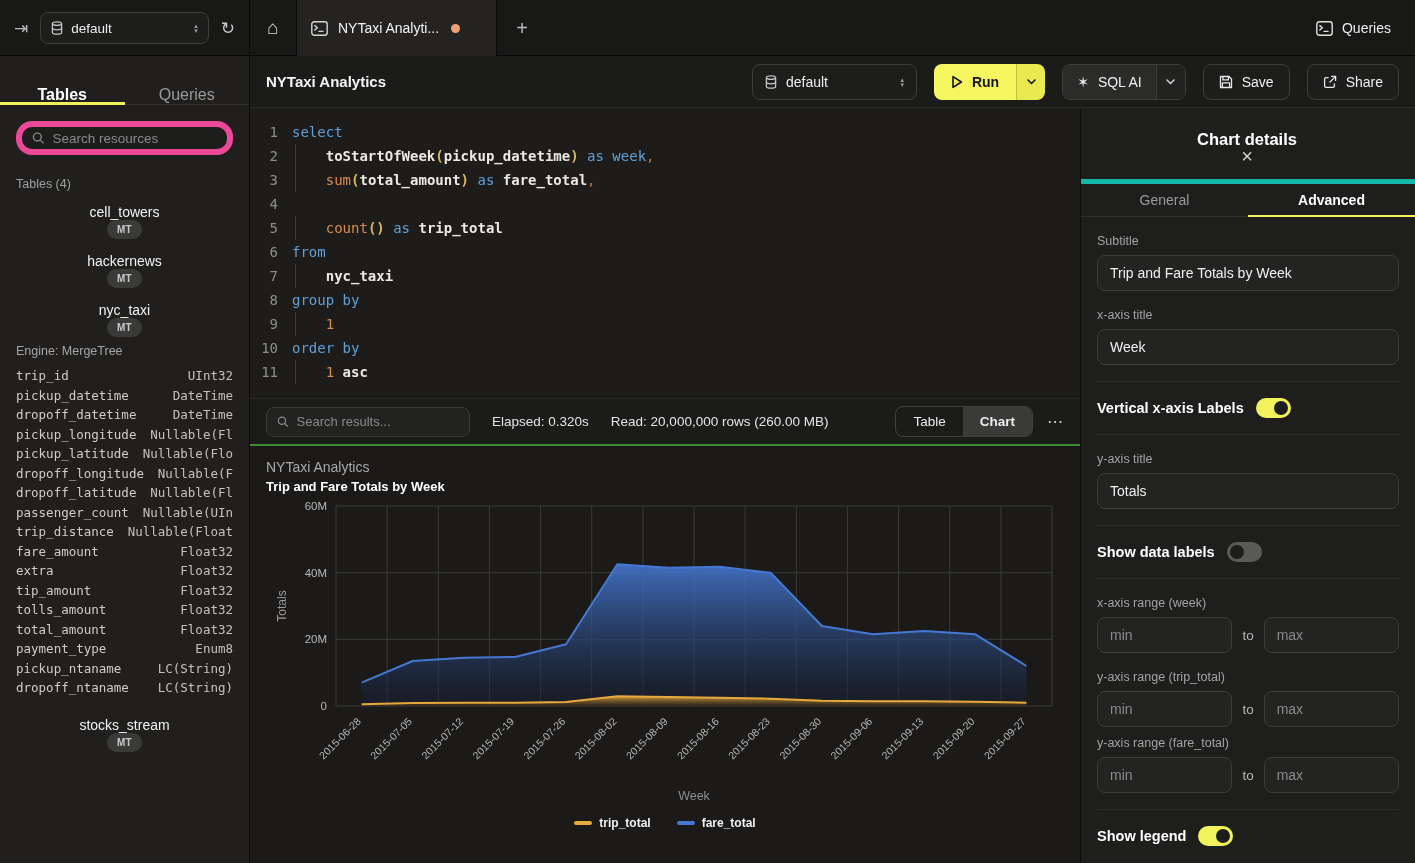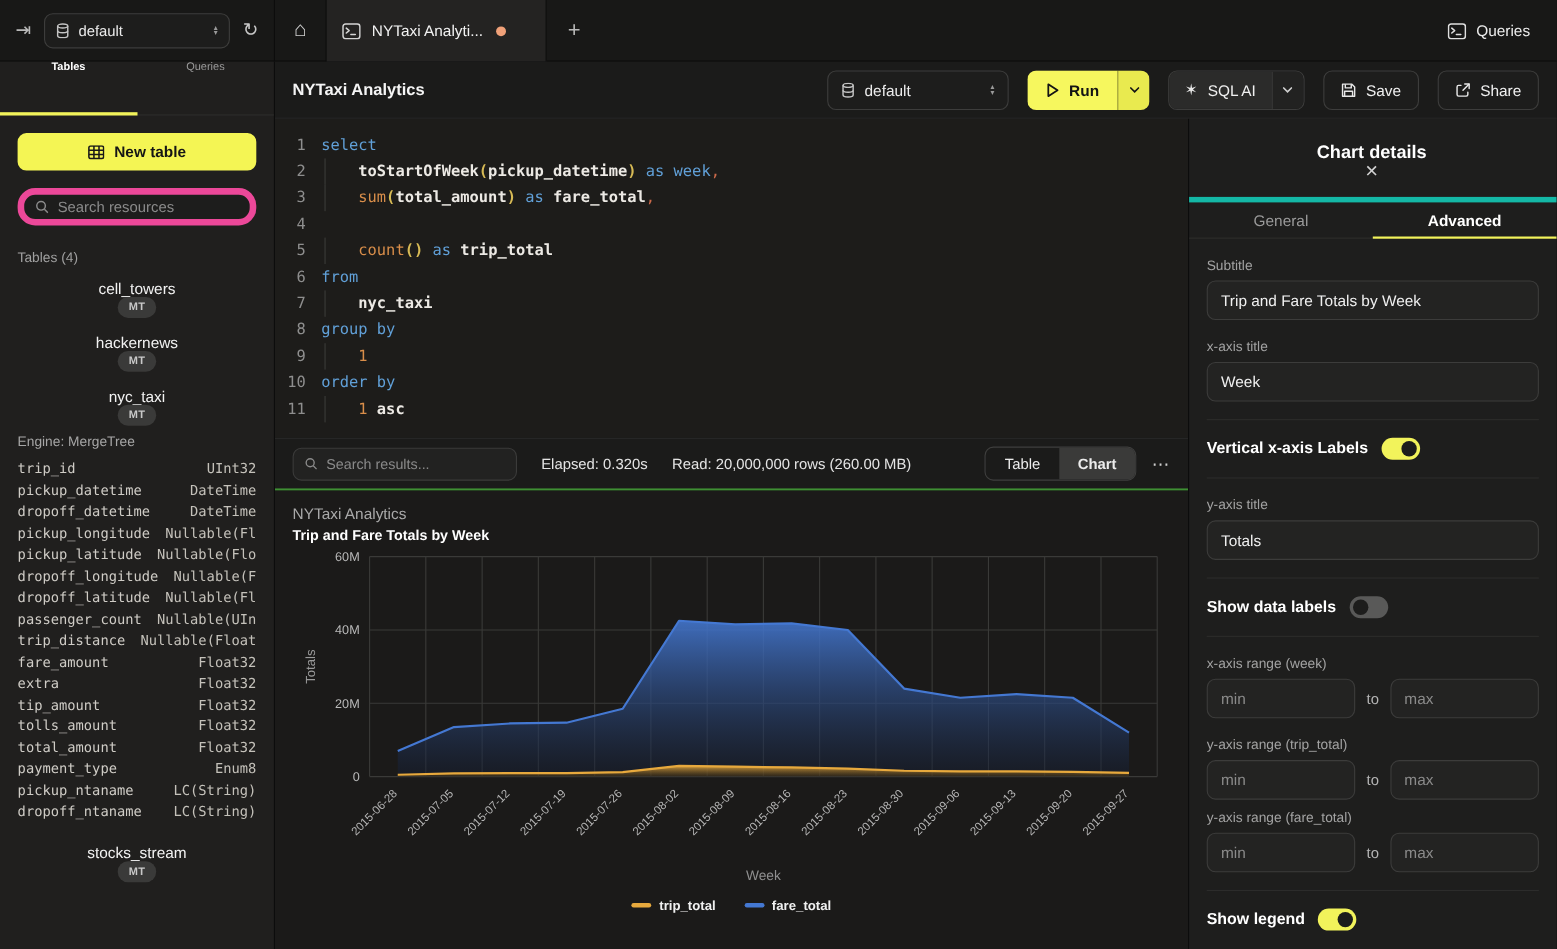--- a/index.html
+++ b/index.html
@@ -21,21 +21,21 @@
   .dirty-dot { width:9px; height:9px; border-radius:50%; background:#f0a179; flex:0 0 auto; margin-left:2px; }
   .newtab-btn { width:50px; display:flex; align-items:center; justify-content:center; color:#b9b9b9; font-size:20px; cursor:pointer; }
   .topbar-right { position:absolute; right:24px; top:0; height:56px; display:flex; align-items:center; gap:9px; cursor:pointer; }
   .topbar-right .lbl { font-size:14px; color:#ececec; }
 
   .console-icon { display:inline-flex; }
 
   
   .sidebar { position:absolute; left:0; top:56px; width:250px; height:807px; background:#201f1e; border-right:1px solid #0c0c0c; }
   .side-tabs { display:flex; height:49px; border-bottom:1px solid #2d2d2c; }
-  .side-tab { width:50%; display:flex; align-items:flex-start; justify-content:center; font-size:10px; color:#9a9a9a; position:relative; cursor:pointer; }
+  .side-tab { width:50%; display:flex; align-items:flex-end; justify-content:center; font-size:16px; color:#9a9a9a; position:relative; cursor:pointer; }
   .side-tab.active { color:#ffffff; font-weight:600; }
   .side-tab.active::after { content:''; position:absolute; left:0; right:0; bottom:-1px; height:3px; background:#f2f35b; }
   .newtable-btn { margin:16px; height:34px; border-radius:8px; background:#f4f554; color:#151515; display:flex; align-items:center; justify-content:center; gap:9px; font-size:14px; font-weight:600; cursor:pointer; }
   .search-box { margin:0 16px; height:34px; border:6px solid #ec4899; border-radius:16px; display:flex; align-items:center; gap:8px; padding:0 10px; background:#1d1d1c; }
   .search-box input { background:transparent; border:none; outline:none; color:#e8e8e8; font-size:13.5px; width:100%; font-family:inherit; }
   .search-box input::placeholder { color:#8a8a8a; }
   .section-title { margin:22px 16px 6px; font-size:12.5px; color:#a0a0a0; }
   .tbl-row { display:flex; align-items:center; justify-content:space-between; padding:7px 16px; cursor:pointer;flex-direction:column; }
   .tbl-name { font-size:14px; font-weight:500; color:#f2f2f2; }
   .mt-badge { background:#3a3a39; color:#c9c9c9; font-size:10px; font-weight:700; border-radius:10px; padding:4px 10px; letter-spacing:.3px; }
@@ -169,30 +169,20 @@
 </div>
 
 <div class="sidebar">
   <div class="side-tabs">
     <div class="side-tab active">
         <span>Tables</span>
       </div>
     <div class="side-tab">
         <span>Queries</span>
       </div>
-  </div>
-  <div class="newtable-btn">
-    <svg width="15" height="13" viewBox="0 0 15 13" fill="none" stroke="#181818" stroke-width="1.4">
-        <rect x="0.8" y="0.8" width="13.4" height="11.4" rx="1.6"></rect>
-        <line x1="5.4" y1="0.8" x2="5.4" y2="12.2"></line>
-        <line x1="10" y1="0.8" x2="10" y2="12.2"></line>
-        <line x1="0.8" y1="4.6" x2="14.2" y2="4.6"></line>
-        <line x1="0.8" y1="8.4" x2="14.2" y2="8.4"></line>
-      </svg>
-    <span>New table</span>
   </div>
   <div class="search-box" style="margin-top:16px">
     <svg width="14" height="14" viewBox="0 0 14 14" fill="none" stroke="#8a8a8a" stroke-width="1.5">
         <circle cx="6" cy="6" r="4.4"></circle>
         <line x1="9.4" y1="9.4" x2="13" y2="13"></line>
       </svg>
     <input placeholder="Search resources" style="">
   </div>
   <div class="section-title">Tables (4)</div>
   <div id="tables-list">

